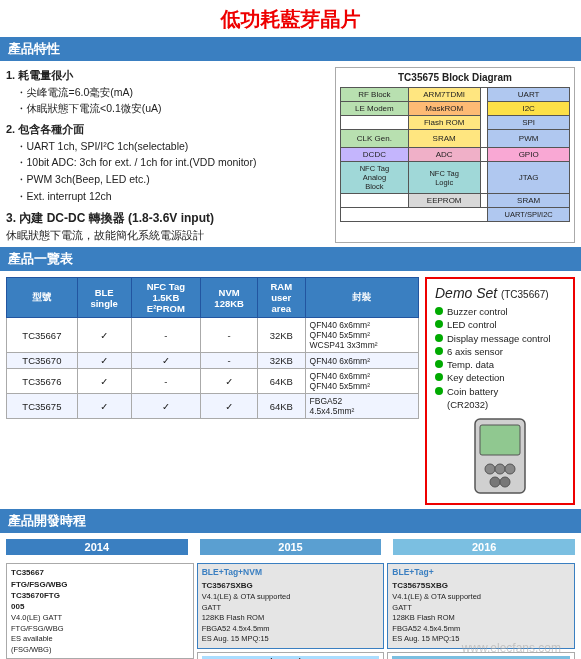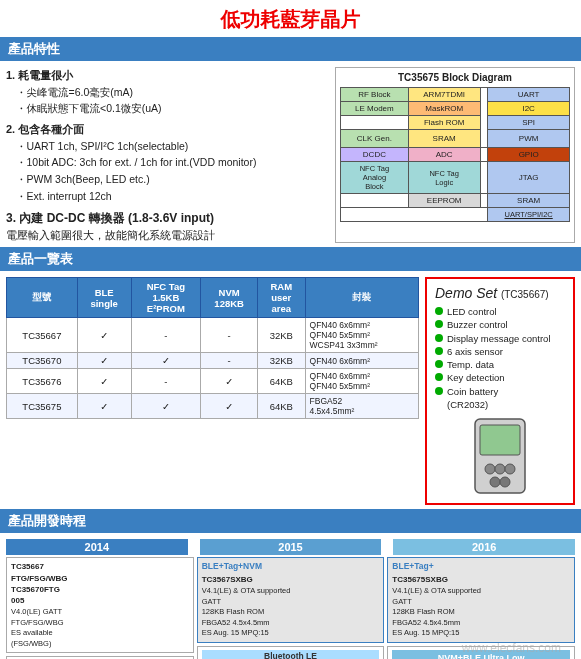--- a/index.html
+++ b/index.html
@@ -142,21 +142,21 @@
       justify-content: center;
     }
 
     
     .timeline-section {
       padding: 2px 6px 4px;
     }
     .timeline-header-row {
       display: flex;
       gap: 12px;
-      margin-bottom: 2px;
+      margin-bottom: 8px;
       font-size: 10px;
     }
     .year-block {
       flex: 1;
       text-align: center;
       font-weight: bold;
       color: #fff;
       padding: 2px 0;
       font-size: 11px;
     }
@@ -239,21 +239,21 @@
     </div>
     <div style="margin-top:4px;">
       <span class="item-num">2. 包含各種介面</span><br>
       <span class="indent">・UART 1ch, SPI/I²C 1ch(selectable)</span><br>
       <span class="indent">・10bit ADC: 3ch for ext. / 1ch for int.(VDD monitor)</span><br>
       <span class="indent">・PWM 3ch(Beep, LED etc.)</span><br>
       <span class="indent">・Ext. interrupt 12ch</span>
     </div>
     <div style="margin-top:4px;">
       <span class="big-item">3. 內建 DC-DC 轉換器 (1.8-3.6V input)</span><br>
-      <span style="font-size:11px;">電壓輸入範圍很大，故能簡化系統電源設計</span>
+      <span style="font-size:11px;">休眠狀態下電流，故能簡化系統電源設計</span>
     </div>
   </div>
 
   <div class="block-diagram">
     <div class="bd-title">TC35675 Block Diagram</div>
     <table style="width:100%; border-collapse:collapse; font-size:8px;">
       <tbody>
           <tr>
         <td style="border:1px solid #555; background:#b8e0b0; text-align:center; padding:2px; vertical-align:middle;">RF Block</td>
         <td style="border:1px solid #555; background:#ffe680; text-align:center; padding:2px; vertical-align:middle;">ARM7TDMI</td>
@@ -272,37 +272,37 @@
       </tr>
       <tr>
         <td style="border:1px solid #555; background:#b8e0b0; text-align:center; padding:4px;">CLK Gen.</td>
         <td style="border:1px solid #555; background:#ffe680; text-align:center; padding:2px;">SRAM</td>
         <td style="border:1px solid #555; background:#b0c8f0; text-align:center; padding:2px;">PWM</td>
       </tr>
       <tr>
         <td style="border:1px solid #555; background:#c4b5fd; text-align:center; padding:2px;">DCDC</td>
         <td style="border:1px solid #555; background:#f0b0c8; text-align:center; padding:2px;">ADC</td>
         <td style="border:1px solid #555; background:#fff; padding:2px;"></td>
-        <td style="border:1px solid #555; background:#c2410c; text-align:center; padding:2px;">GPIO</td>
+        <td style="border:1px solid #555; background:#f9a8d4; text-align:center; padding:2px;">GPIO</td>
       </tr>
       <tr>
         <td style="border:1px solid #555; background:#a0d8d8; text-align:center; padding:2px; font-size:7.5px;">NFC Tag<br>Analog<br>Block</td>
         <td style="border:1px solid #555; background:#a0d8d8; text-align:center; padding:2px; font-size:7.5px;">NFC Tag<br>Logic</td>
         <td style="border:1px solid #555; background:#fff; padding:2px;"></td>
         <td style="border:1px solid #555; background:#b0c8f0; text-align:center; padding:2px;">JTAG</td>
       </tr>
       <tr>
         <td style="border:1px solid #555; background:#fff; padding:2px;"></td>
         <td style="border:1px solid #555; background:#d8d8d8; text-align:center; padding:2px;">EEPROM</td>
         <td style="border:1px solid #555; background:#fff; padding:2px;"></td>
         <td style="border:1px solid #555; background:#b0c8f0; text-align:center; padding:2px;">SRAM</td>
       </tr>
       <tr>
         <td colspan="3" style="border:1px solid #555; background:#fff; padding:2px;"></td>
-        <td style="border:1px solid #555; background:#b0c8f0; text-align:center; padding:2px; font-size:7.5px;text-decoration:underline;">UART/SPI/I2C</td>
+        <td style="border:1px solid #555; background:#b0c8f0; text-align:center; padding:2px; font-size:7.5px;">UART/SPI/I2C</td>
       </tr>
     </tbody>
       </table>
   </div>
 </div>
 
 <div class="section-header">產品一覽表</div>
 <div class="table-section">
   <div class="demo-set-container">
     <div class="table-left">
@@ -353,25 +353,25 @@
         </tbody>
       </table>
     </div>
 
     <div class="demo-box">
       <div class="demo-title">
         <span style="font-style:italic; font-size:14px;">Demo Set</span> <span>(TC35667)</span>
       </div>
       <div class="demo-item">
         <span class="demo-dot"></span>
+        <span>Buzzer control</span>
+      </div>
+      <div class="demo-item">
+        <span class="demo-dot"></span>
         <span>LED control</span>
-      </div>
-      <div class="demo-item">
-        <span class="demo-dot"></span>
-        <span>Buzzer control</span>
       </div>
       <div class="demo-item">
         <span class="demo-dot"></span>
         <span>Display message control</span>
       </div>
       <div class="demo-item">
         <span class="demo-dot"></span>
         <span>6 axis sensor</span>
       </div>
       <div class="demo-item">

